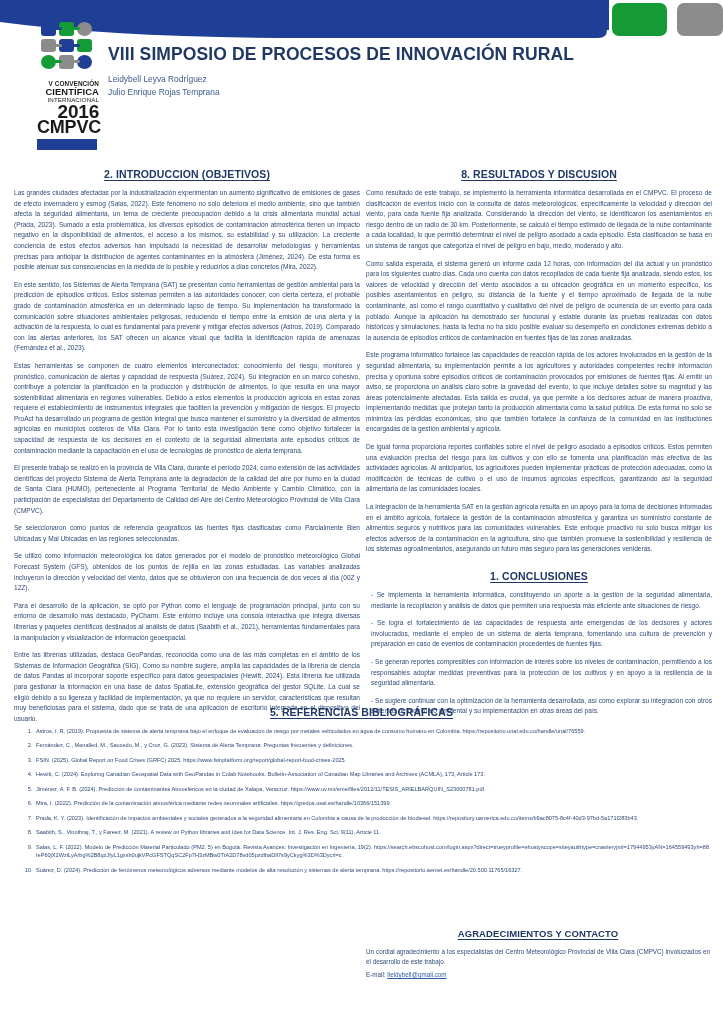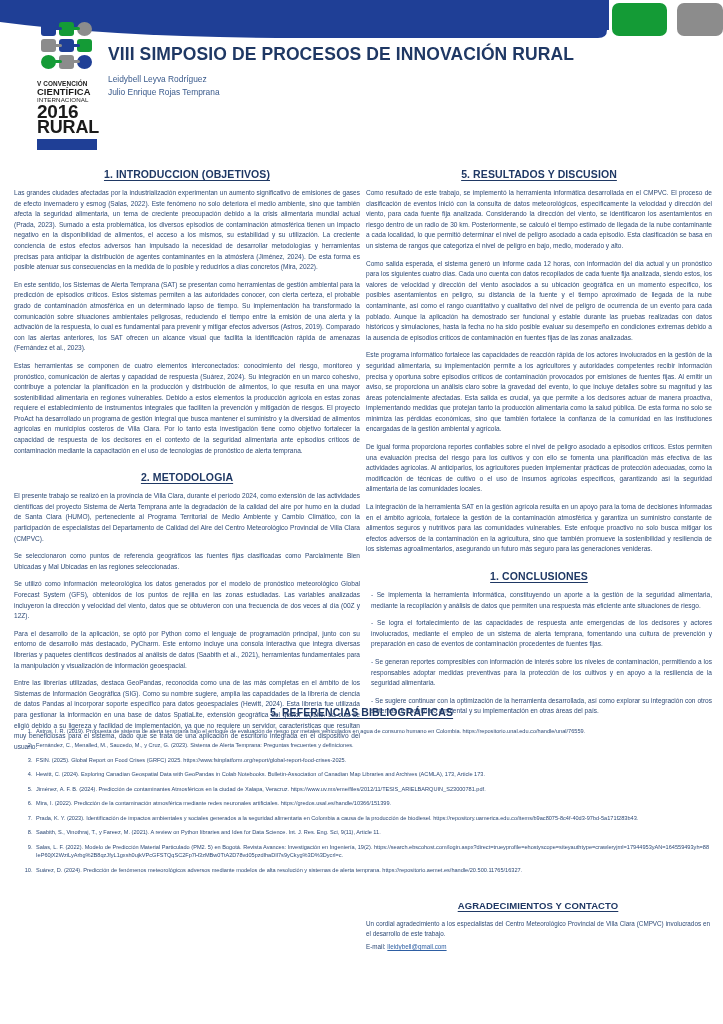--- a/index.html
+++ b/index.html
@@ -14,21 +14,21 @@
 
   
   .header{position:relative;height:160px;}
   .banner-svg{position:absolute;top:0;left:0;width:723px;height:46px;}
   .sq-green{position:absolute;top:3px;left:612px;width:55px;height:33px;background:#149B36;border-radius:7px;}
   .sq-gray{position:absolute;top:3px;left:677px;width:46px;height:33px;background:#8C8C8C;border-radius:7px;}
 
   .logo{position:absolute;left:37px;top:22px;width:62px;}
   .logo-grid{position:relative;width:62px;height:58px;}
   .lg{position:absolute;border-radius:3px;}
-  .logo-txt{text-align:left;line-height:1;}
+  .logo-txt{text-align:right;line-height:1;}
   .logo-l1{font-size:6.4px;font-weight:bold;letter-spacing:.1px;color:#1a1a1a;margin-top:1px;}
   .logo-l2{font-size:9.4px;font-weight:bold;color:#1a1a1a;letter-spacing:.1px;}
   .logo-l3{font-size:6.2px;color:#1a1a1a;letter-spacing:.1px;}
   .logo-l4{font-size:19px;font-weight:bold;color:#1a1a1a;letter-spacing:-.2px;margin-top:-1px;}
   .logo-l5{font-size:18px;font-weight:bold;color:#1a1a1a;letter-spacing:-.2px;margin-top:-3px;}
   .logo-bar{width:60px;height:11px;background:#1F3F96;margin-top:3px;}
 
   .titles{position:absolute;left:108px;top:44px;width:600px;text-align:left;}
   .t-symposio{font-size:17.5px;font-weight:bold;color:#1F3864;letter-spacing:.1px;line-height:1.15;}
   .t-main{font-size:16px;font-weight:bold;color:#1F3864;line-height:1.28;margin-top:7px;}
@@ -58,21 +58,21 @@
   
   .refs{position:absolute;top:706px;left:0;width:723px;}
   .refs .sec-h{font-size:10.5px;margin-bottom:9px;}
   ol.reflist{margin:0;padding:0 14px 0 34px;list-style:decimal;}
   ol.reflist li{
     font-size:5.6px;line-height:1.6;color:#2E4A76;text-align:justify;
     margin-bottom:5.5px;padding-left:2px;
   }
 
   
-  .ack{position:absolute;top:900px;left:366px;width:344px;}
+  .ack{position:absolute;top:928px;left:366px;width:344px;}
   .ack .sec-h{font-size:9.5px;margin-bottom:8px;}
   .ack p{font-size:6.3px;line-height:1.6;color:#2E4A76;text-align:justify;margin:0 0 3px 0;}
   .ack .mail a, .mail-link{color:#2E5FA3;text-decoration:underline;}
   .linktxt{word-break:break-all;}
 </style>
 </head>
 <body>
 
 <div class="header">
 
@@ -98,51 +98,50 @@
       <div class="lg" style="left:35px;top:5px;width:8px;height:3px;background:#149B36;"></div>
       <div class="lg" style="left:17px;top:22px;width:8px;height:3px;background:#8C8C8C;"></div>
       <div class="lg" style="left:35px;top:22px;width:8px;height:3px;background:#1F3F96;"></div>
       <div class="lg" style="left:17px;top:38px;width:8px;height:3px;background:#149B36;"></div>
       <div class="lg" style="left:35px;top:38px;width:8px;height:3px;background:#8C8C8C;"></div>
     </div>
     <div class="logo-txt logo-l1">V CONVENCIÓN</div>
     <div class="logo-txt logo-l2">CIENTÍFICA</div>
     <div class="logo-txt logo-l3">INTERNACIONAL</div>
     <div class="logo-txt logo-l4">2016</div>
-    <div class="logo-txt logo-l5">RURAL</div>
+    <div class="logo-txt logo-l5">CMPVC</div>
     <div class="logo-bar"></div>
   </div>
 
   <div class="titles">
     <div class="t-symposio">VIII SIMPOSIO DE PROCESOS DE INNOVACIÓN RURAL</div>
     <div class="authors">
       <div>Leidybell Leyva Rodríguez</div>
       <div>Julio Enrique Rojas Temprana</div>
     </div>
   </div>
 </div>
 
 <div class="cols">
 
   <div class="col col-left">
-    <div class="sec-h">1. INTRODUCCION (OBJETIVOS)</div>
+    <div class="sec-h">2. INTRODUCCION (OBJETIVOS)</div>
     <p class="body">Las grandes ciudades afectadas por la industrialización experimentan un aumento significativo de emisiones de gases de efecto invernadero y esmog (Salas, 2022). Este fenómeno no solo deteriora el medio ambiente, sino que también afecta la seguridad alimentaria, un tema de creciente preocupación debido a la crisis alimentaria mundial actual (Prada, 2023). Sumado a esta problemática, los diversos episodios de contaminación atmosférica tienen un impacto negativo en la disponibilidad de alimentos, el acceso a los mismos, su estabilidad y su utilización. La creciente conciencia de estos efectos adversos han impulsado la necesidad de desarrollar metodologías y herramientas precisas para anticipar la distribución de agentes contaminantes en la atmósfera (Jiménez, 2024). De esta forma es posible atenuar sus consecuencias en la medida de lo posible y reducirlos a días concretos (Mira, 2022).</p>
     <p class="body">En este sentido, los Sistemas de Alerta Temprana (SAT) se presentan como herramientas de gestión ambiental para la predicción de episodios críticos. Estos sistemas permiten a las autoridades conocer, con cierta certeza, el probable grado de contaminación atmosférica en un determinado lapso de tiempo. Su implementación ha transformado la comunicación sobre situaciones ambientales peligrosas, reduciendo el tiempo entre la emisión de una alerta y la activación de la respuesta, lo cual es fundamental para prevenir y mitigar efectos adversos (Astros, 2019). Comparado con las alertas anteriores, los SAT ofrecen un alcance visual que facilita la identificación rápida de amenazas (Fernández et al., 2023).</p>
     <p class="body">Estas herramientas se componen de cuatro elementos interconectados: conocimiento del riesgo, monitoreo y pronóstico, comunicación de alertas y capacidad de respuesta (Suárez, 2024). Su integración en un marco cohesivo, contribuye a potenciar la planificación en la producción y distribución de alimentos, lo que resulta en una mayor sostenibilidad alimentaria en regiones vulnerables. Debido a estos elementos la producción agrícola en estas zonas requiere el establecimiento de instrumentos integrales que faciliten la prevención y mitigación de riesgos. El proyecto ProAct ha desarrollado un programa de gestión integral que busca mantener el suministro y la diversidad de alimentos agrícolas en municipios costeros de Villa Clara. Por lo tanto esta investigación tiene como objetivo fortalecer la capacidad de respuesta de los decisores en el contexto de la seguridad alimentaria ante episodios críticos de contaminación mediante la capacitación en el uso de tecnologías de pronóstico de alerta temprana.</p>
 
-    <div class="sec-h mt">2. METODOLOGIA</div>
     <p class="body">El presente trabajo se realizó en la provincia de Villa Clara, durante el período 2024, como extensión de las actividades científicas del proyecto Sistema de Alerta Temprana ante la degradación de la calidad del aire por humo en la ciudad de Santa Clara (HUMO), perteneciente al Programa Territorial de Medio Ambiente y Cambio Climático, con la participación de especialistas del Departamento de Calidad del Aire del Centro Meteorológico Provincial de Villa Clara (CMPVC).</p>
     <p class="body">Se seleccionaron como puntos de referencia geográficos las fuentes fijas clasificadas como Parcialmente Bien Ubicadas y Mal Ubicadas en las regiones seleccionadas.</p>
     <p class="body">Se utilizó como información meteorológica los datos generados por el modelo de pronóstico meteorológico Global Forecast System (GFS), obtenidos de los puntos de rejilla en las zonas estudiadas. Las variables analizadas incluyeron la dirección y velocidad del viento, datos que se obtuvieron con una frecuencia de dos veces al día (00Z y 12Z).</p>
     <p class="body">Para el desarrollo de la aplicación, se optó por Python como el lenguaje de programación principal, junto con su entorno de desarrollo más destacado, PyCharm. Este entorno incluye una consola interactiva que integra diversas librerías y paquetes científicos destinados al análisis de datos (Saabith et al., 2021), herramientas fundamentales para la manipulación y visualización de información geoespacial.</p>
     <p class="body">Entre las librerías utilizadas, destaca GeoPandas, reconocida como una de las más completas en el ámbito de los Sistemas de Información Geográfica (SIG). Como su nombre sugiere, amplia las capacidades de la librería de ciencia de datos Pandas al incorporar soporte específico para datos geoespaciales (Hewitt, 2024). Esta librería fue utilizada para gestionar la información en una base de datos SpatiaLite, extensión geográfica del gestor SQLite. La cual se eligió debido a su ligereza y facilidad de implementación, ya que no requiere un servidor, características que resultan muy beneficiosas para el sistema, dado que se trata de una aplicación de escritorio integrada en el dispositivo del usuario.</p>
   </div>
 
   <div class="col col-right">
-    <div class="sec-h">5. RESULTADOS Y DISCUSION</div>
+    <div class="sec-h">8. RESULTADOS Y DISCUSION</div>
     <p class="body">Como resultado de este trabajo, se implementó la herramienta informática desarrollada en el CMPVC. El proceso de clasificación de eventos inició con la consulta de datos meteorológicos, específicamente la velocidad y dirección del viento, para cada fuente fija analizada. Considerando la dirección del viento, se identificaron los asentamientos en riesgo dentro de un radio de 30 km. Posteriormente, se calculó el tiempo estimado de llegada de la nube contaminante a cada localidad, lo que permitió determinar el nivel de peligro asociado a cada episodio. Esta clasificación se basa en un sistema de rangos que categoriza el nivel de peligro en bajo, medio, moderado y alto.</p>
     <p class="body">Como salida esperada, el sistema generó un informe cada 12 horas, con información del día actual y un pronóstico para los siguientes cuatro días. Cada uno cuenta con datos recopilados de cada fuente fija analizada, siendo estos, los valores de velocidad y dirección del viento asociados a su ubicación geográfica en un momento específico, los posibles asentamientos en peligro, su distancia de la fuente y el tiempo aproximado de llegada de la nube contaminante, así como el rango cuantitativo y cualitativo del nivel de peligro de ocurrencia de un evento para cada poblado. Aunque la aplicación ha demostrado ser funcional y estable durante las pruebas realizadas con datos históricos y simulaciones, hasta la fecha no ha sido posible evaluar su desempeño en condiciones extremas debido a la ausencia de episodios críticos de contaminación en fuentes fijas de las zonas analizadas.</p>
     <p class="body">Este programa informático fortalece las capacidades de reacción rápida de los actores involucrados en la gestión de la seguridad alimentaria, su implementación permite a los agricultores y autoridades competentes recibir información precisa y oportuna sobre episodios críticos de contaminación provocados por emisiones de fuentes fijas. Al emitir un aviso, se proporciona un análisis claro sobre la gravedad del evento, lo que incluye detalles sobre su magnitud y las áreas potencialmente afectadas. Esta salida es crucial, ya que permite a los decisores actuar de manera proactiva, implementando medidas que protejan tanto la producción alimentaria como la salud pública. De esta forma no solo se minimiza las pérdidas económicas, sino que también fortalece la confianza de la comunidad en las instituciones encargadas de la gestión ambiental y agrícola.</p>
     <p class="body">De igual forma proporciona reportes confiables sobre el nivel de peligro asociado a episodios críticos. Estos permiten una evaluación precisa del riesgo para los cultivos y con ello se fomenta una planificación más efectiva de las actividades agrícolas. Al anticiparlos, los agricultores pueden implementar prácticas de protección adecuadas, como la modificación de técnicas de cultivo o el uso de insumos agrícolas específicos, garantizando así la seguridad alimentaria de las comunidades locales.</p>
     <p class="body">La integración de la herramienta SAT en la gestión agrícola resulta en un apoyo para la toma de decisiones informadas en el ámbito agrícola, fortalece la gestión de la contaminación atmosférica y garantiza un suministro constante de alimentos seguros y nutritivos para las comunidades vulnerables. Este enfoque proactivo no solo busca mitigar los efectos adversos de la contaminación en la agricultura, sino que también promueve la sostenibilidad y resiliencia de los sistemas agroalimentarios, asegurando un futuro más seguro para las generaciones venideras.</p>
 
     <div class="sec-h mt">1. CONCLUSIONES</div>
     <p class="bullet">- Se implementa la herramienta informática, constituyendo un aporte a la gestión de la seguridad alimentaria, mediante la recopilación y análisis de datos que permiten una respuesta más eficiente ante situaciones de riesgo.</p>
     <p class="bullet">- Se logra el fortalecimiento de las capacidades de respuesta ante emergencias de los decisores y actores involucrados, mediante el empleo de un sistema de alerta temprana, fomentando una cultura de prevención y preparación en caso de eventos de contaminación procedentes de fuentes fijas.</p>
     <p class="bullet">- Se generan reportes compresibles con información de interés sobre los niveles de contaminación, permitiendo a los responsables adoptar medidas preventivas para la protección de los cultivos y en apoyo a la resiliencia de la seguridad alimentaria.</p>

